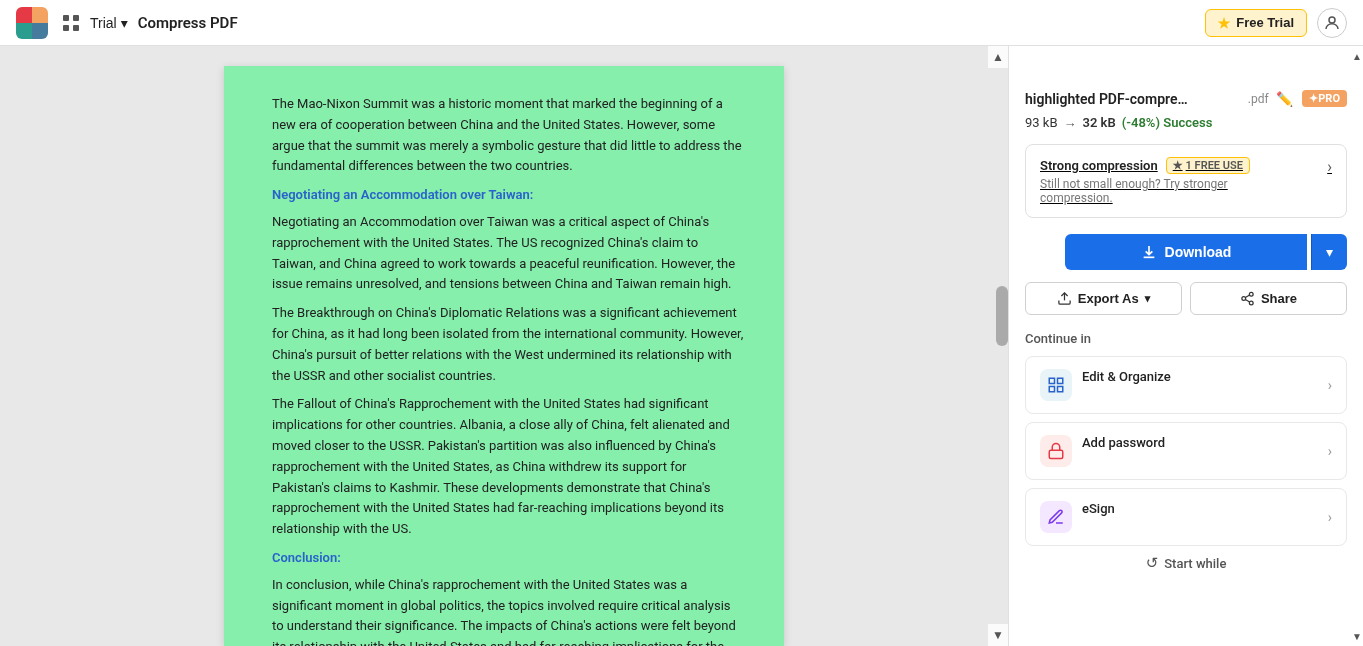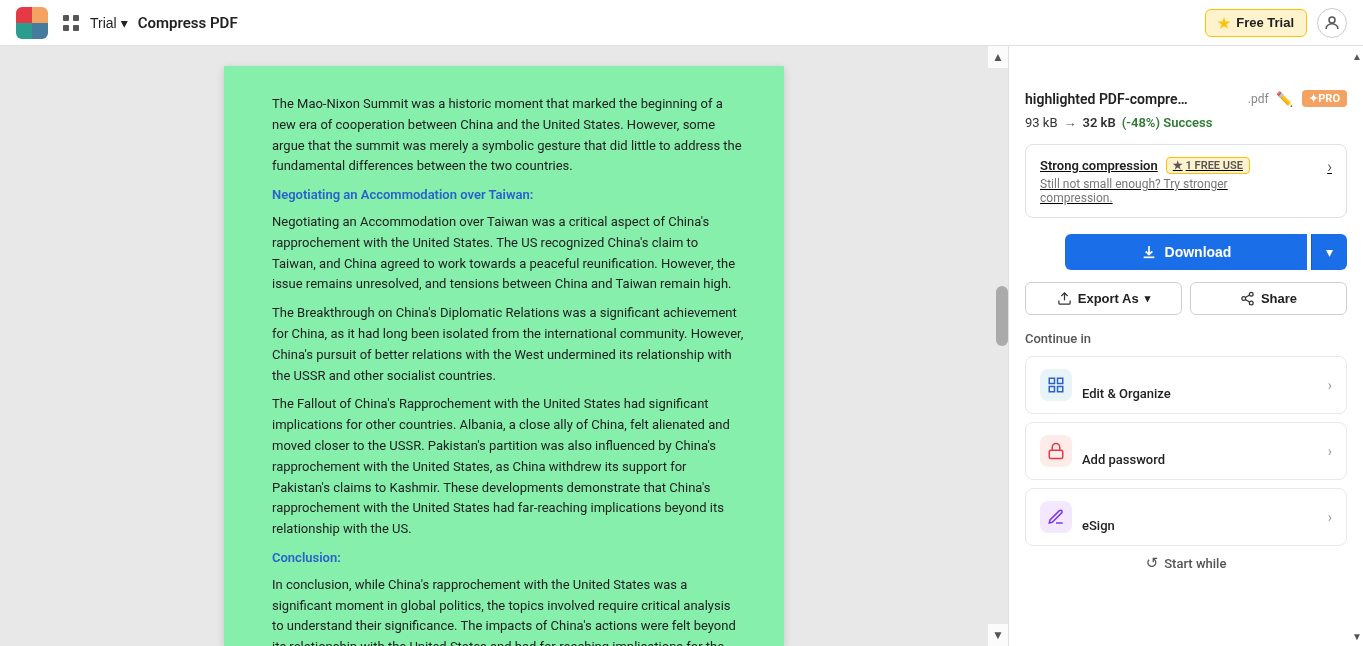--- a/index.html
+++ b/index.html
@@ -168,21 +168,21 @@
 
     
     .continue-label {
       font-size: 13px; color: #555; margin-bottom: 10px; font-weight: 500;
     }
     .continue-item {
       display: flex; align-items: center; justify-content: space-between;
       border: 1px solid #e8e8e8; border-radius: 8px; padding: 12px 14px;
       margin-bottom: 8px; cursor: pointer;
     }
-    .continue-item-left { display: flex; align-items: flex-end; gap: 10px; }
+    .continue-item-left { display: flex; align-items: flex-start; gap: 10px; }
     .continue-item-icon {
       width: 32px; height: 32px; border-radius: 8px;
       display: flex; align-items: center; justify-content: center;
       font-size: 17px;
     }
     .icon-edit-organize { background: #e8f4f8; }
     .icon-add-password { background: #fdecea; }
     .icon-esign { background: #f3e8ff; }
     .continue-item-label { font-size: 13px; font-weight: 500; color: #222; }
     .continue-item-arrow { color: #999; font-size: 14px; }

